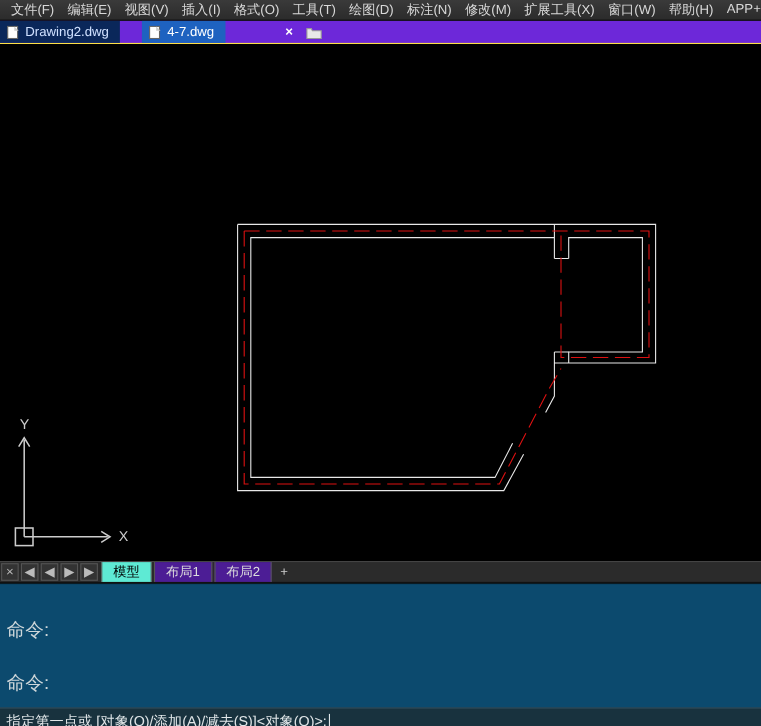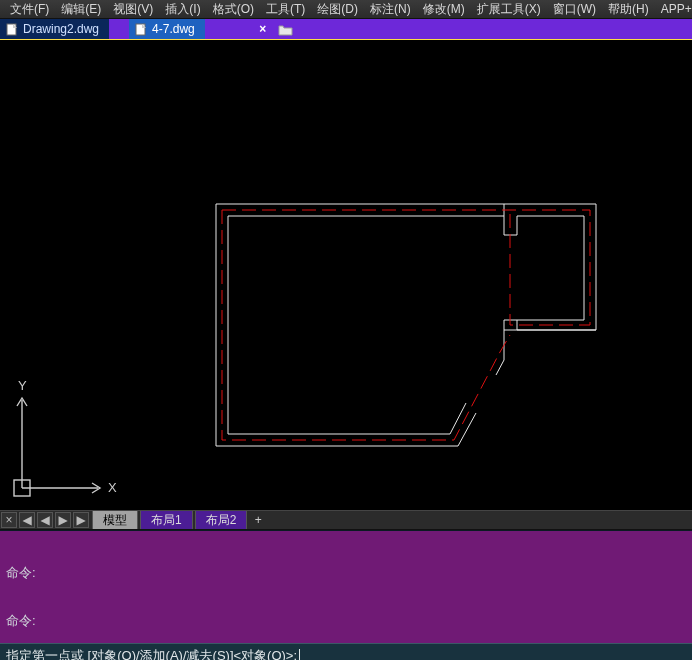--- a/index.html
+++ b/index.html
@@ -1,32 +1,32 @@
 <!DOCTYPE html>
 <html><head>
 <meta charset="utf-8">
 <style>
   html,body{margin:0;padding:0;width:692px;height:660px;background:#000;font-family:"SimSun","NSimSun","Microsoft YaHei",sans-serif;font-size:12px;color:#c0c0c0;overflow:hidden}
-  .menubar{height:18px;background:linear-gradient(#3a3a3a,#2b2b2b);border-bottom:1px solid #111;display:flex;align-items:center;padding:0 4px;gap:0}
+  .menubar{height:18px;background:linear-gradient(#3a3a3a,#2b2b2b);border-bottom:1px solid #111;display:flex;align-items:flex-start;padding:0 4px;gap:0}
   .menubar .item{padding:1px 6px;color:#d8d8d8;white-space:nowrap;cursor:default}
   .file-tabs{height:20px;background:#6d28d9;display:flex;align-items:center;border-bottom:1px solid #fde047}
   .file-tab{height:20px;display:flex;align-items:center;padding:0 10px 0 6px;gap:4px;color:#cfe0ff}
   .file-tab.inactive{background:#0a275a}
   .file-tab.active{background:#1e62c0;color:#fff}
   .file-tab svg{flex:none}
   .tab-close{width:16px;text-align:center;color:#fff;font-weight:bold}
   .folder-btn{width:22px;height:18px;display:flex;align-items:center;justify-content:center;margin-left:4px}
   .canvas{position:relative;width:692px;height:470px;background:#000}
   .ucs{position:absolute;left:8px;bottom:8px}
   .layout-tabs{height:18px;background:#2b2b2b;border-top:1px solid #444;border-bottom:1px solid #111;display:flex;align-items:center}
   .lt-btn{width:14px;height:14px;margin:0 1px;display:flex;align-items:center;justify-content:center;color:#bbb;border:1px solid #555;background:#333}
   .lt-tab{padding:1px 10px;border-right:1px solid #555;border-left:1px solid #555;background:#4c1d95;color:#ddd;margin-left:2px;height:16px;line-height:16px}
-  .lt-tab.active{background:#a3a3a3;color:#000}
+  .lt-tab.active{background:#5eead4;color:#000}
   .lt-add{width:14px;text-align:center;color:#ccc;margin-left:4px}
-  .cmd-history{background:#701a75;height:108px;padding:2px 6px;color:#cfd7da;font-size:13px;line-height:16px;white-space:pre;overflow:hidden;border-top:1px solid #0a1a22}
+  .cmd-history{background:#0c4a6e;height:108px;padding:2px 6px;color:#cfd7da;font-size:17px;line-height:16px;white-space:pre;overflow:hidden;border-top:1px solid #0a1a22}
   .cmd-close{position:relative}
   .cmd-input-row{height:24px;background:#18323e;border-top:1px solid #3c5866;display:flex;align-items:center;padding:0 6px;color:#e0e6e8;font-size:13px}
   .cmd-input-row .caret{display:inline-block;width:1px;height:14px;background:#e0e6e8;margin-left:2px;vertical-align:middle}
 </style>
 </head>
 <body>
 
 <div class="menubar">
   <span class="item">文件(F)</span>
   <span class="item">编辑(E)</span>

